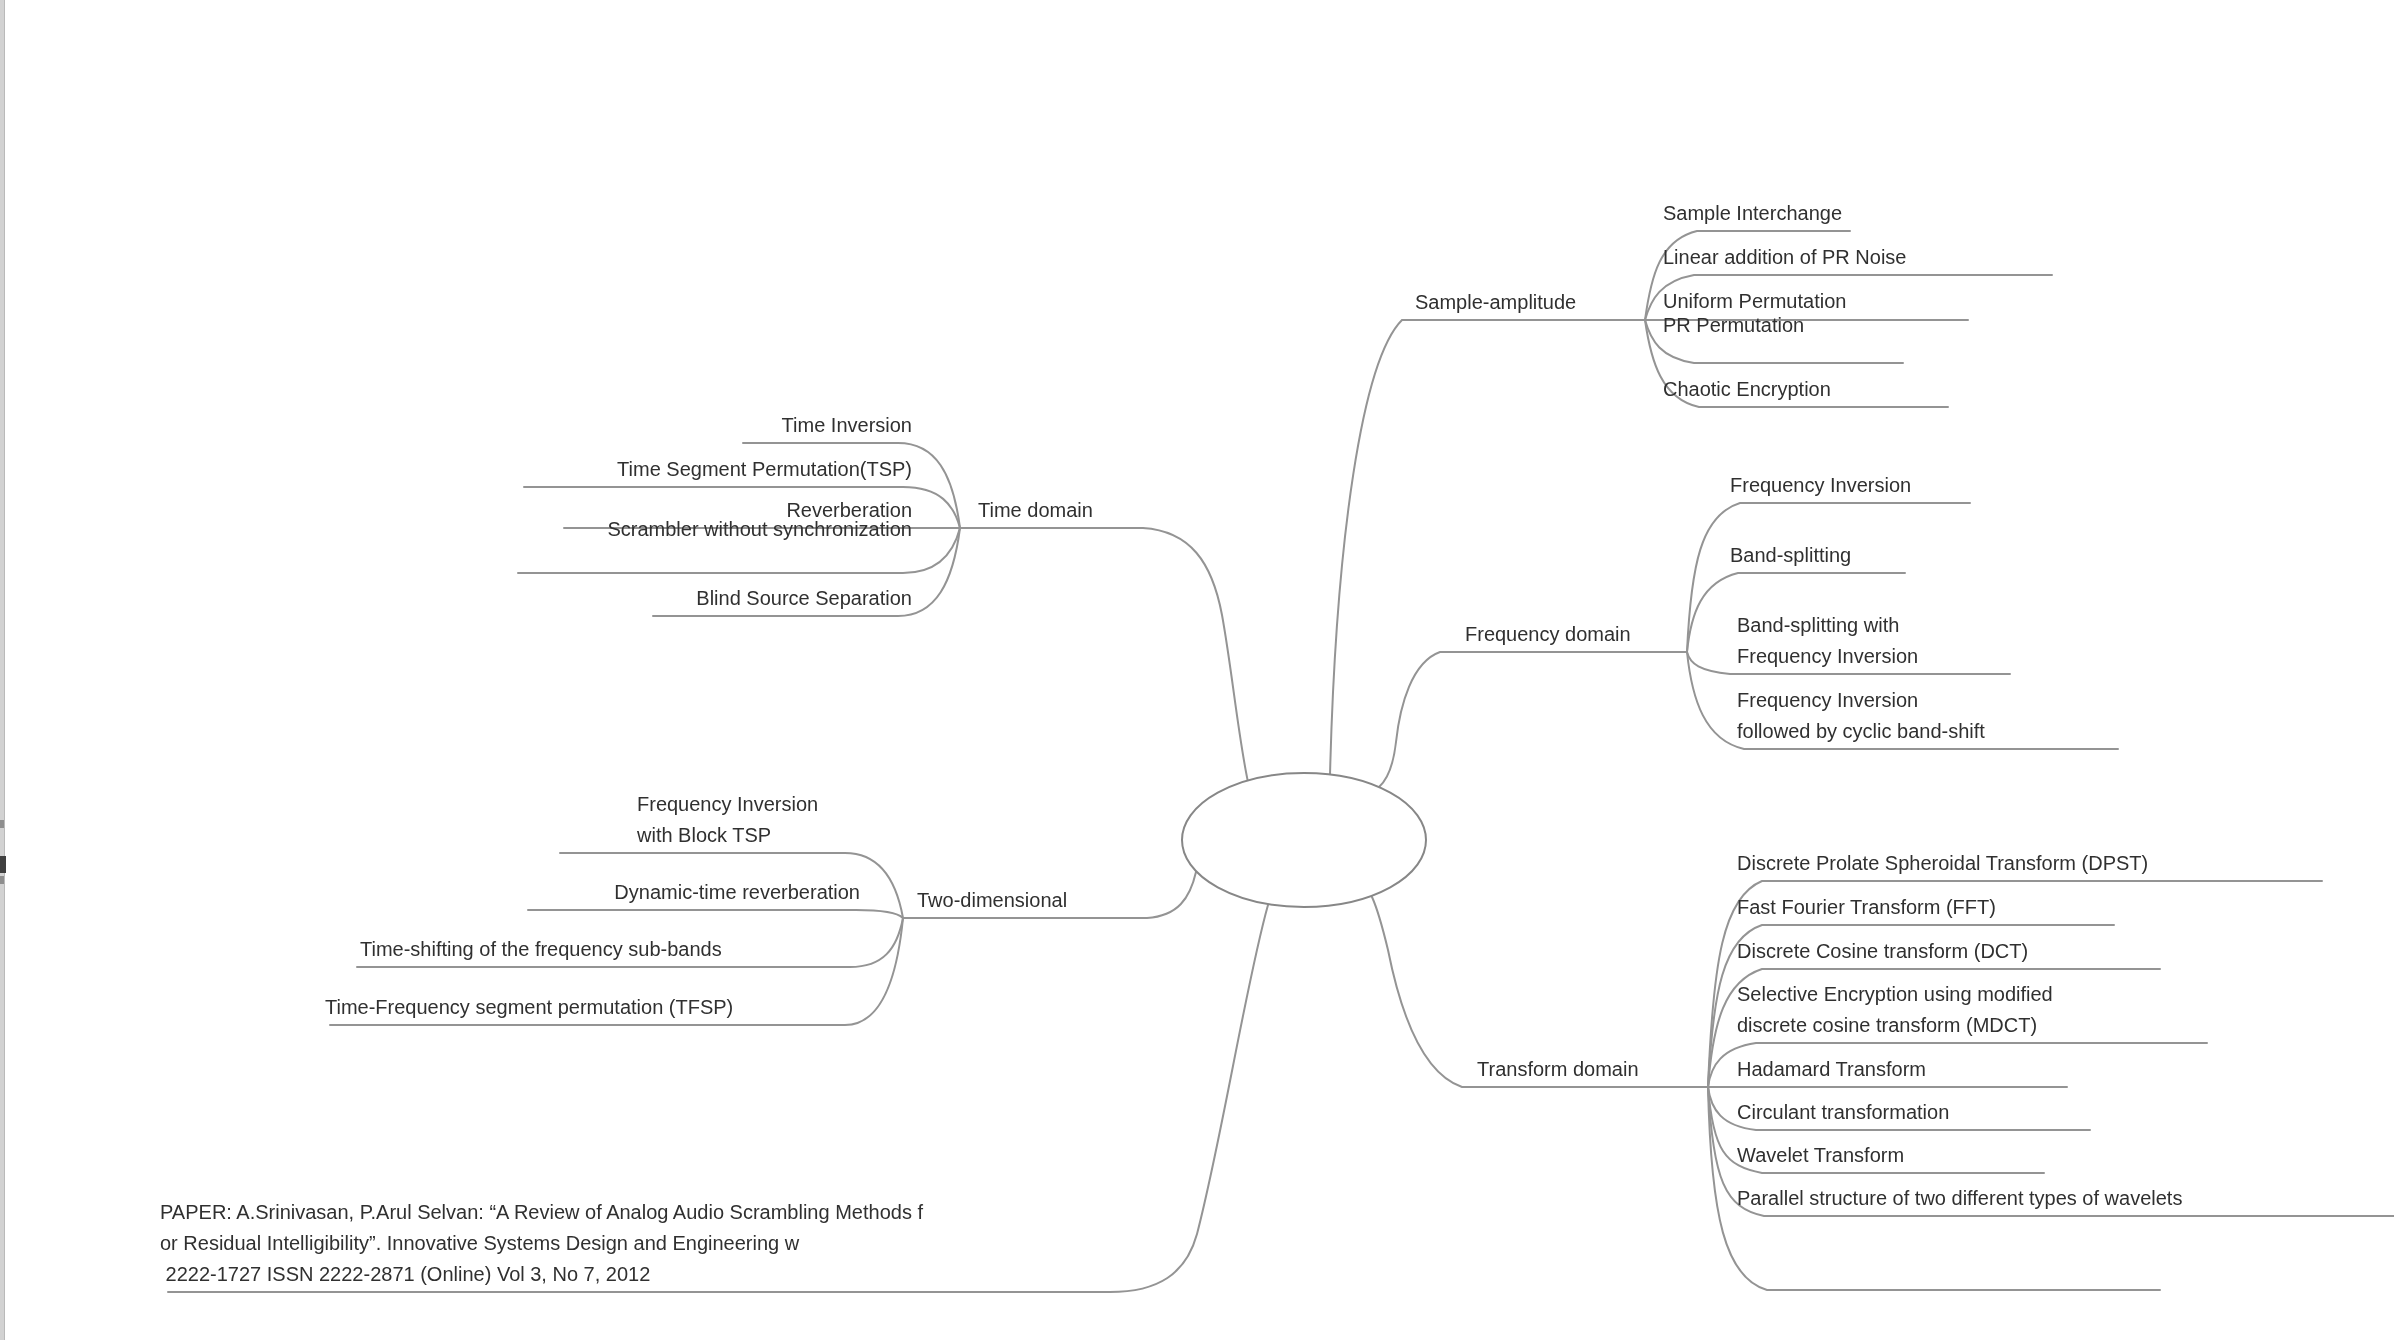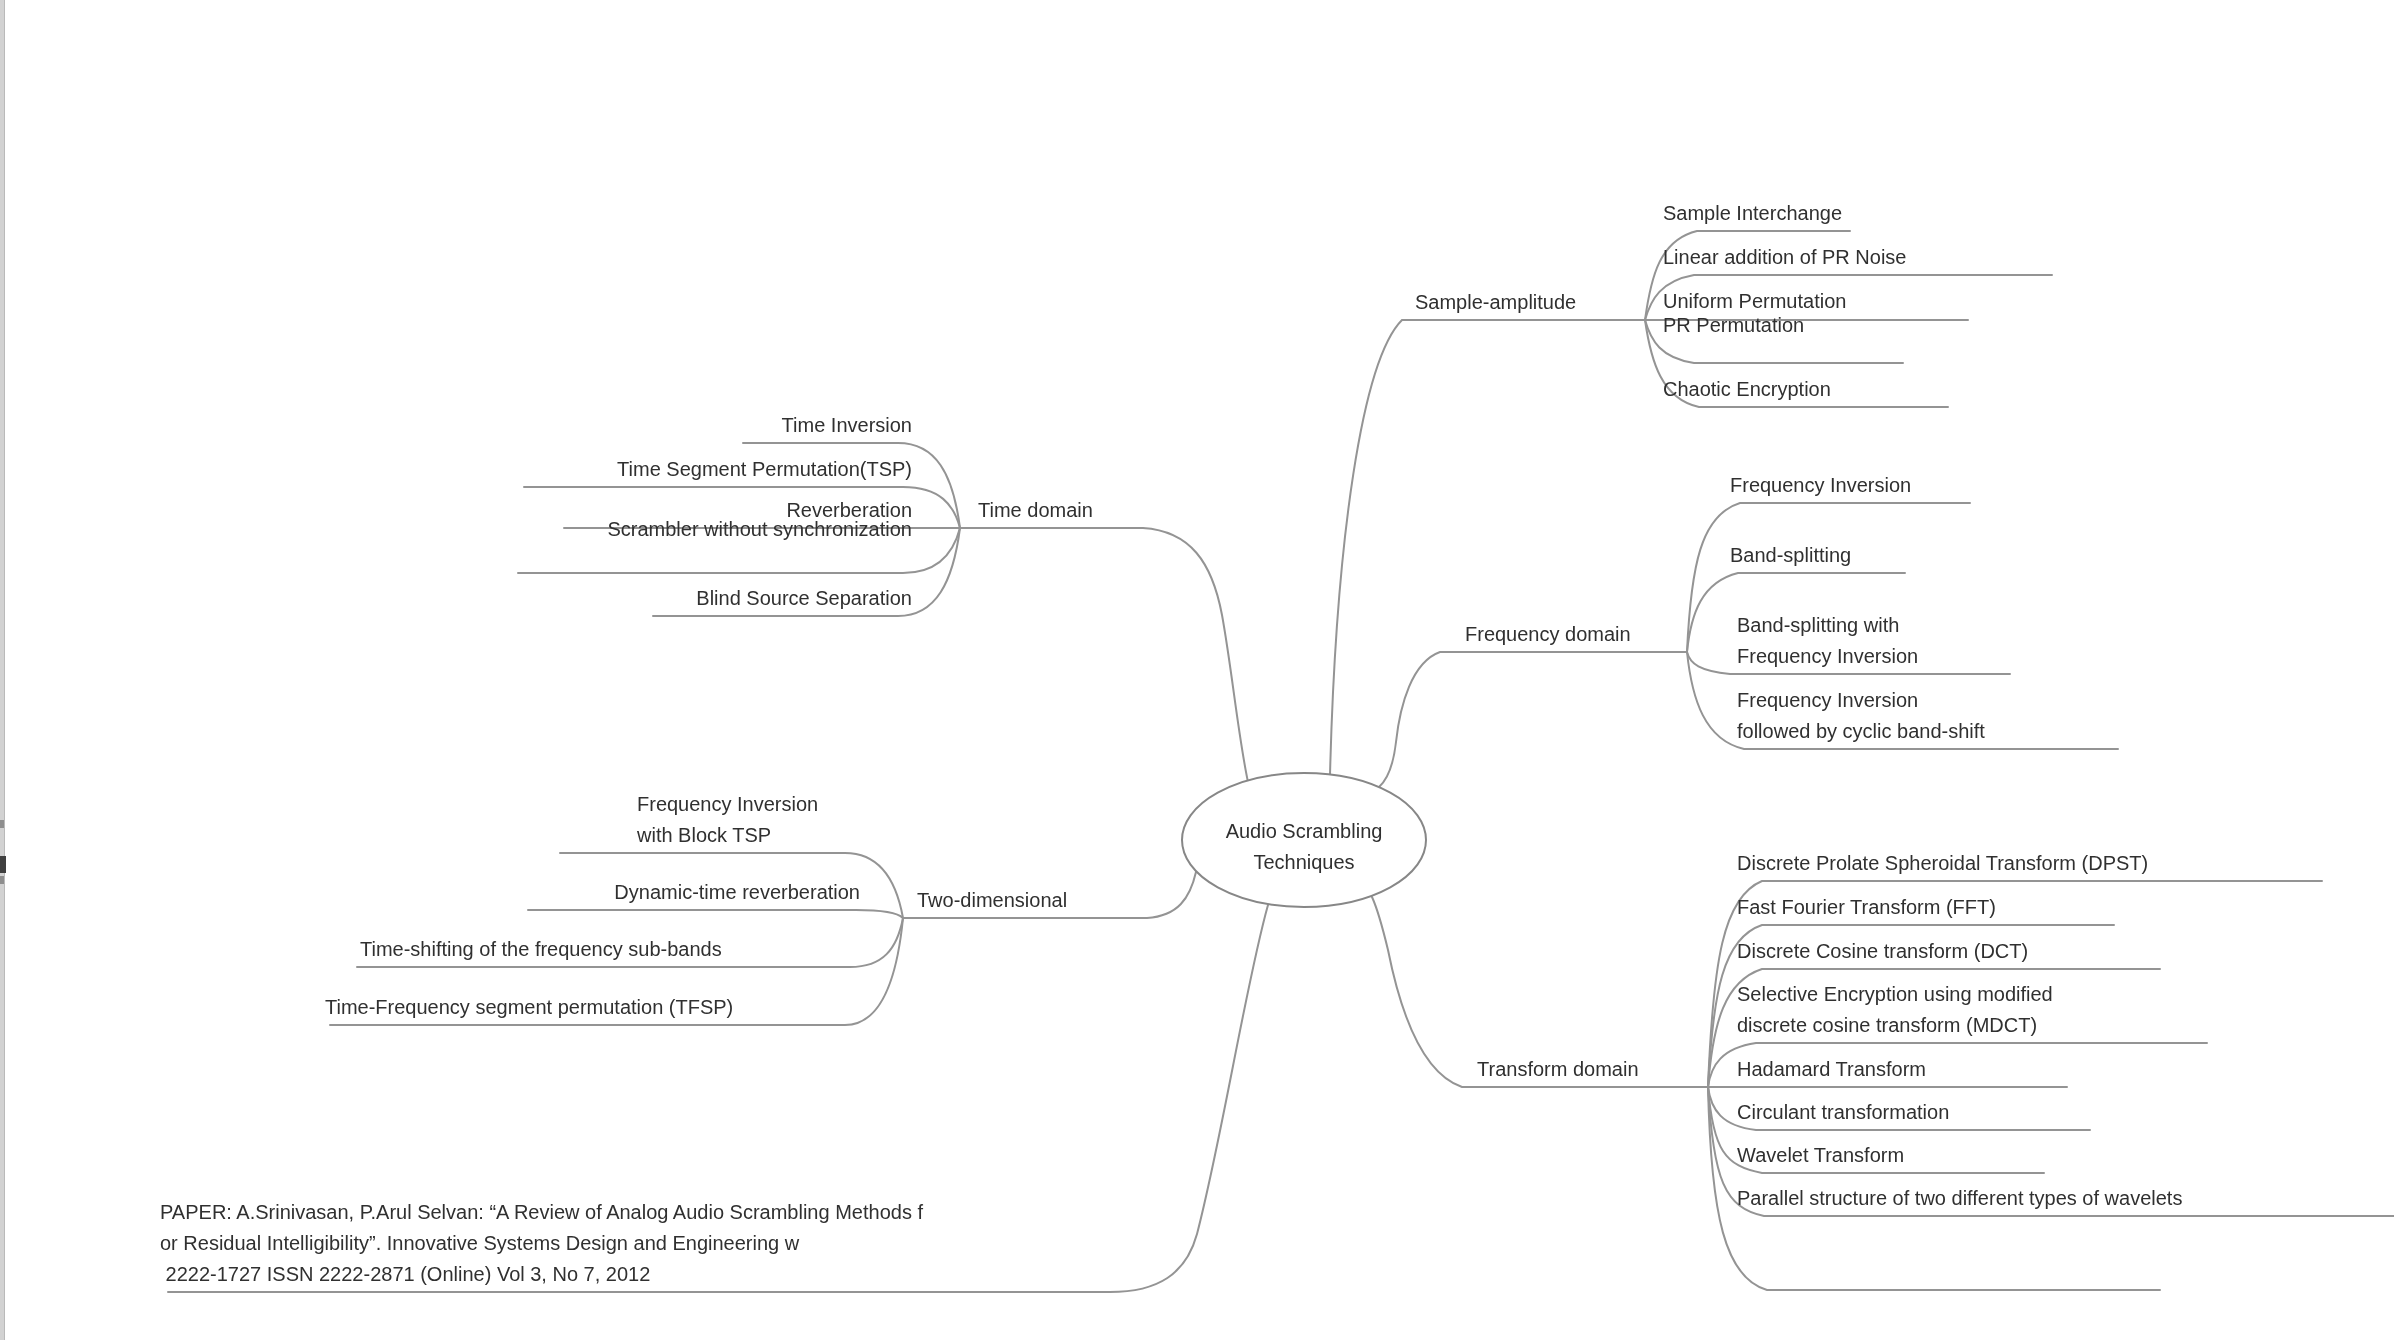--- a/index.html
+++ b/index.html
@@ -80,22 +80,20 @@
       <path d="M 560 853 L 845 853 C 879 853 896 879 903 918"></path>
       <path d="M 528 910 L 856 910 C 883 910 898 913 903 918"></path>
       <path d="M 357 967 L 850 967 C 883 967 897 949 903 918"></path>
       <path d="M 330 1025 L 845 1025 C 881 1025 897 979 903 918"></path>
     </g>
 
     <ellipse cx="1304" cy="840" rx="122" ry="67"></ellipse>
   </svg>
 
 
-  <div class="node center" style="left:1154px;top:816px;">Audio Scrambling
-Techniques</div>
 
   <div class="node" style="left:978px;top:495px;">Time domain</div>
   <div class="node r" style="right:1482px;top:410px;">Time Inversion</div>
   <div class="node r" style="right:1482px;top:454px;">Time Segment Permutation(TSP)</div>
   <div class="node r" style="right:1482px;top:495px;">Reverberation</div>
   <div class="node r" style="right:1482px;top:514px;">Scrambler without synchronization</div>
   <div class="node r" style="right:1482px;top:583px;">Blind Source Separation</div>
 
   <div class="node" style="left:1415px;top:287px;">Sample-amplitude</div>
   <div class="node" style="left:1663px;top:198px;">Sample Interchange</div>

